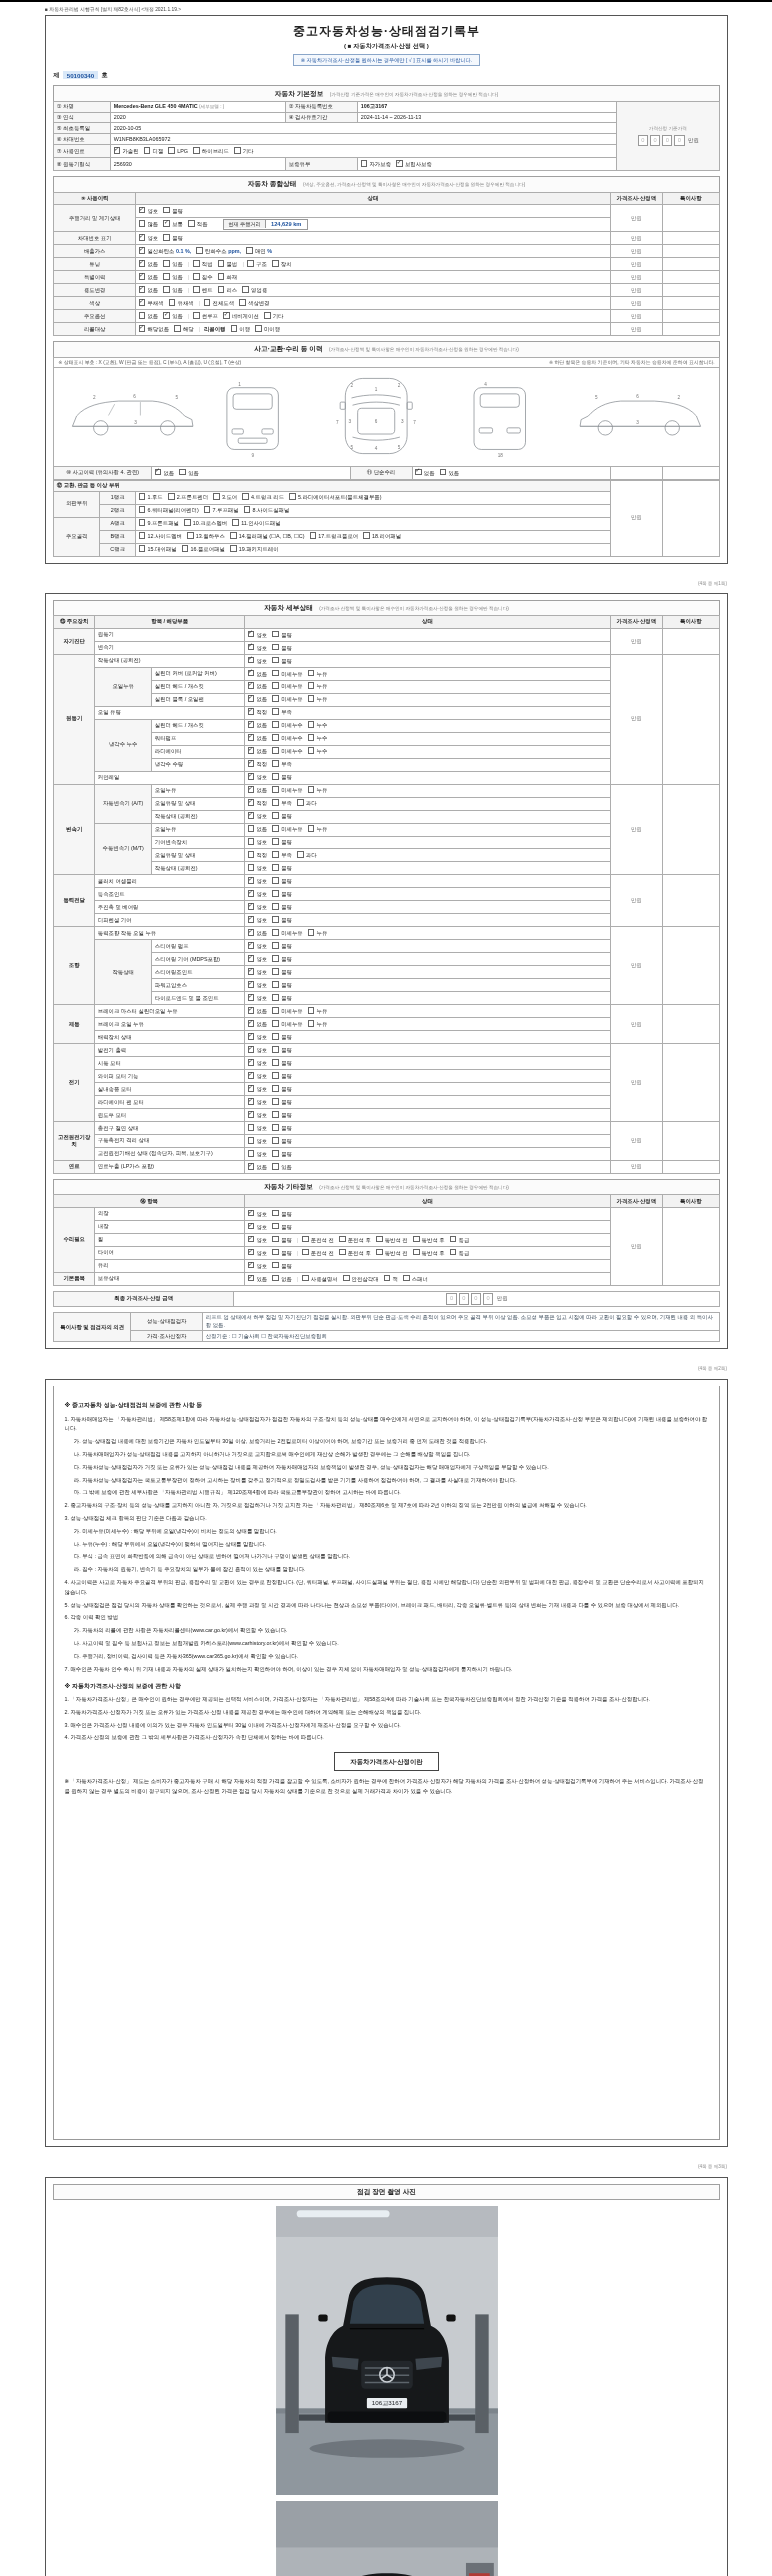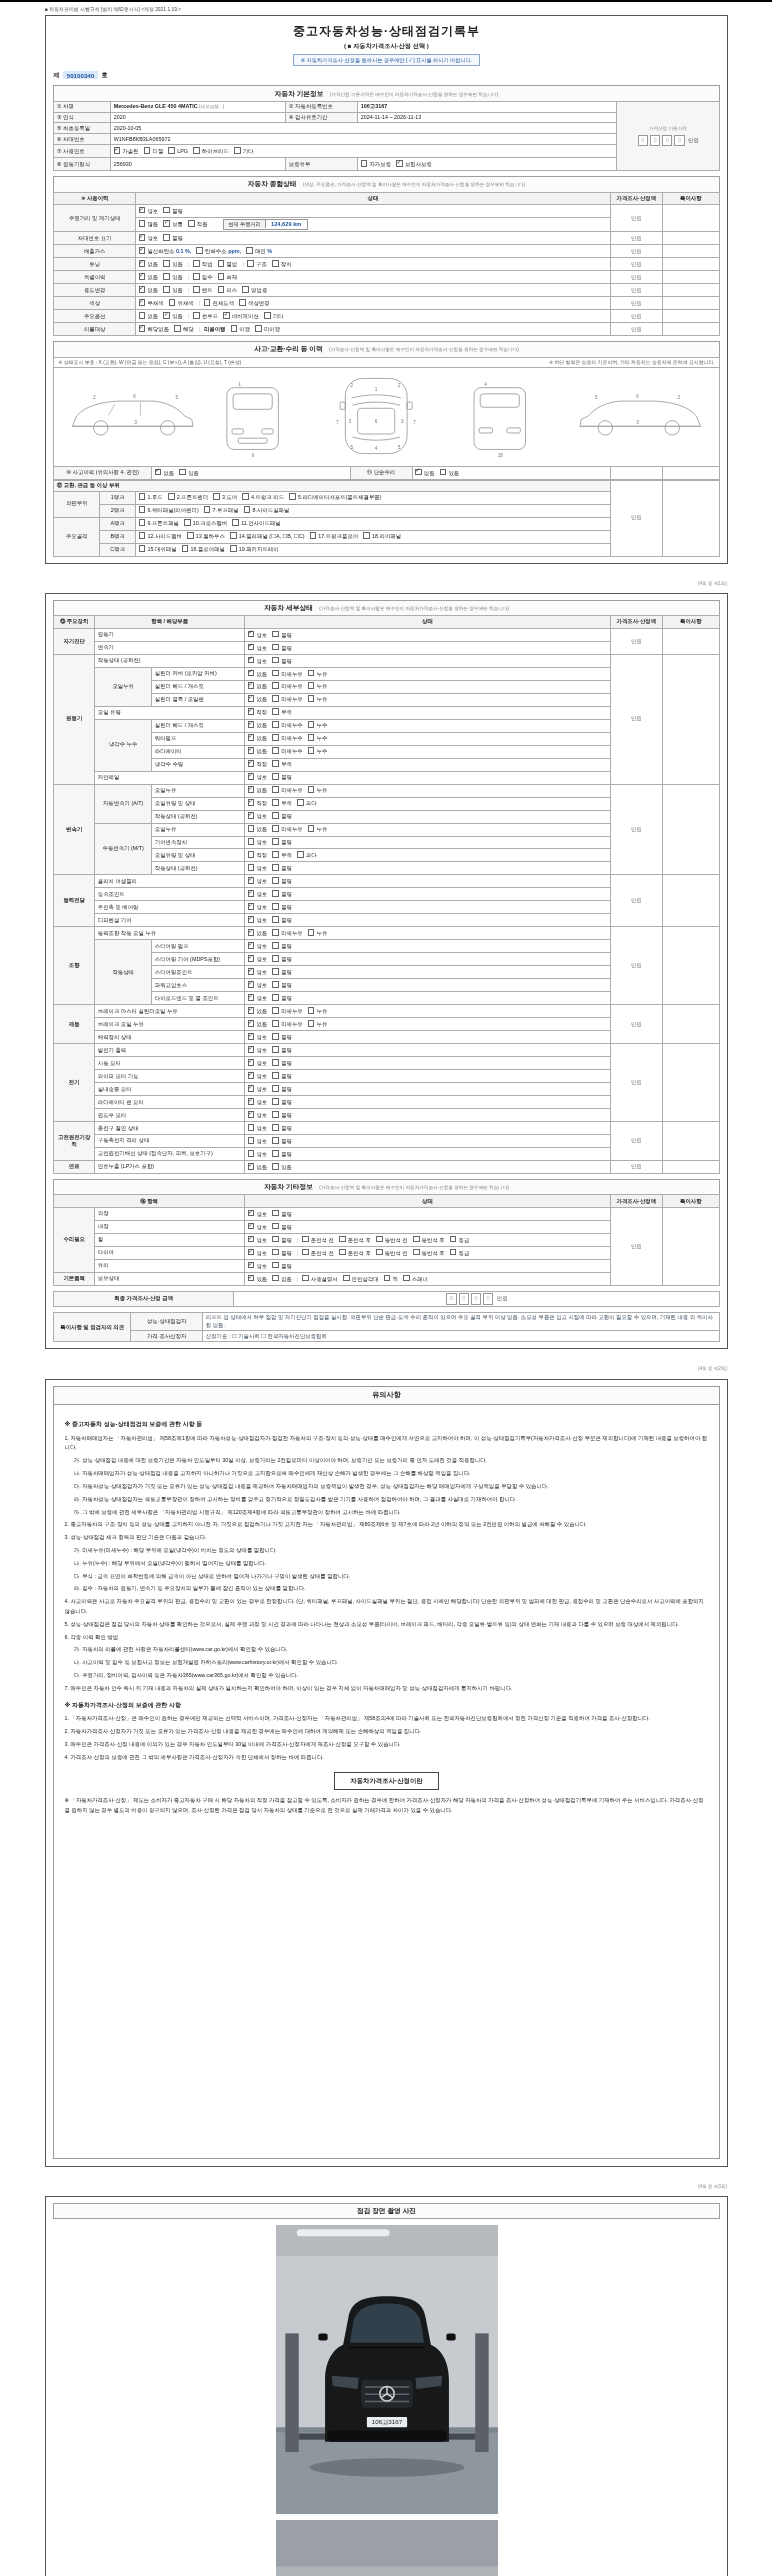--- a/index.html
+++ b/index.html
@@ -657,21 +657,20 @@
           <td class="lbl c">가격·조사산정자</td>
           <td class="op-text dim">산정기준 : ☐ 기술사회   ☐ 한국자동차진단보증협회</td>
         </tr>
       </tbody>
         </table>
     </div>
   </div>
   <div class="pagemark">(4쪽 중 제2쪽)</div>
 
   <div class="pagebox">
-    <div class="notice-title">유의사항</div>
     <div class="notice-body" id="notice-body">
         <div class="n-h">※ 중고자동차 성능·상태점검의 보증에 관한 사항 등</div>
         <div class="n-p lv0">1. 자동차매매업자는 「자동차관리법」 제58조제1항에 따라 자동차성능·상태점검자가 점검한 자동차의 구조·장치 등의 성능·상태를 매수인에게 서면으로 고지하여야 하며, 이 성능·상태점검기록부(자동차가격조사·산정 부분은 제외합니다)에 기재된 내용을 보증하여야 합니다.</div>
         <div class="n-p lv1">가. 성능·상태점검 내용에 대한 보증기간은 자동차 인도일부터 30일 이상, 보증거리는 2천킬로미터 이상이어야 하며, 보증기간 또는 보증거리 중 먼저 도래한 것을 적용합니다.</div>
         <div class="n-p lv1">나. 자동차매매업자가 성능·상태점검 내용을 고지하지 아니하거나 거짓으로 고지함으로써 매수인에게 재산상 손해가 발생한 경우에는 그 손해를 배상할 책임을 집니다.</div>
         <div class="n-p lv1">다. 자동차성능·상태점검자가 거짓 또는 오류가 있는 성능·상태점검 내용을 제공하여 자동차매매업자의 보증책임이 발생한 경우, 성능·상태점검자는 해당 매매업자에게 구상책임을 부담할 수 있습니다.</div>
         <div class="n-p lv1">라. 자동차성능·상태점검자는 국토교통부장관이 정하여 고시하는 장비를 갖추고 정기적으로 정밀도검사를 받은 기기를 사용하여 점검하여야 하며, 그 결과를 사실대로 기재하여야 합니다.</div>
         <div class="n-p lv1">마. 그 밖에 보증에 관한 세부사항은 「자동차관리법 시행규칙」 제120조제4항에 따라 국토교통부장관이 정하여 고시하는 바에 따릅니다.</div>
         <div class="n-p lv0">2. 중고자동차의 구조·장치 등의 성능·상태를 고지하지 아니한 자, 거짓으로 점검하거나 거짓 고지한 자는 「자동차관리법」 제80조제6호 및 제7호에 따라 2년 이하의 징역 또는 2천만원 이하의 벌금에 처해질 수 있습니다.</div>
         <div class="n-p lv0">3. 성능·상태점검 체크 항목의 판단 기준은 다음과 같습니다.</div>

